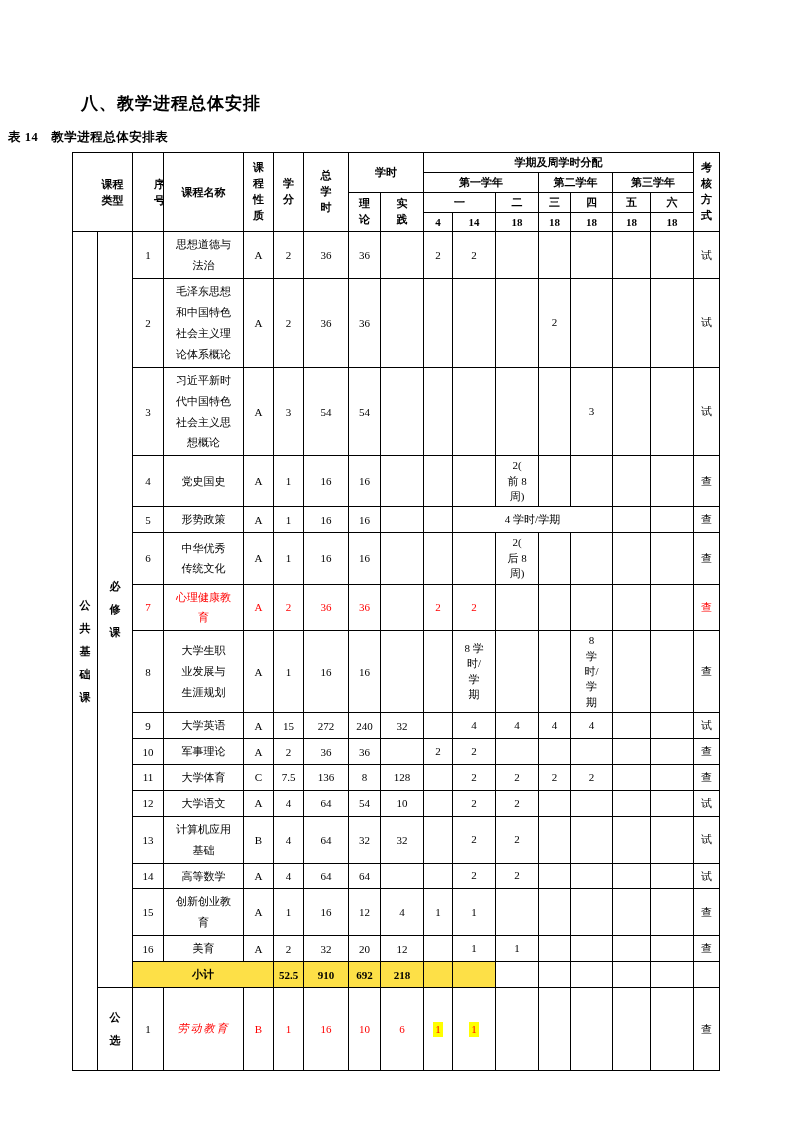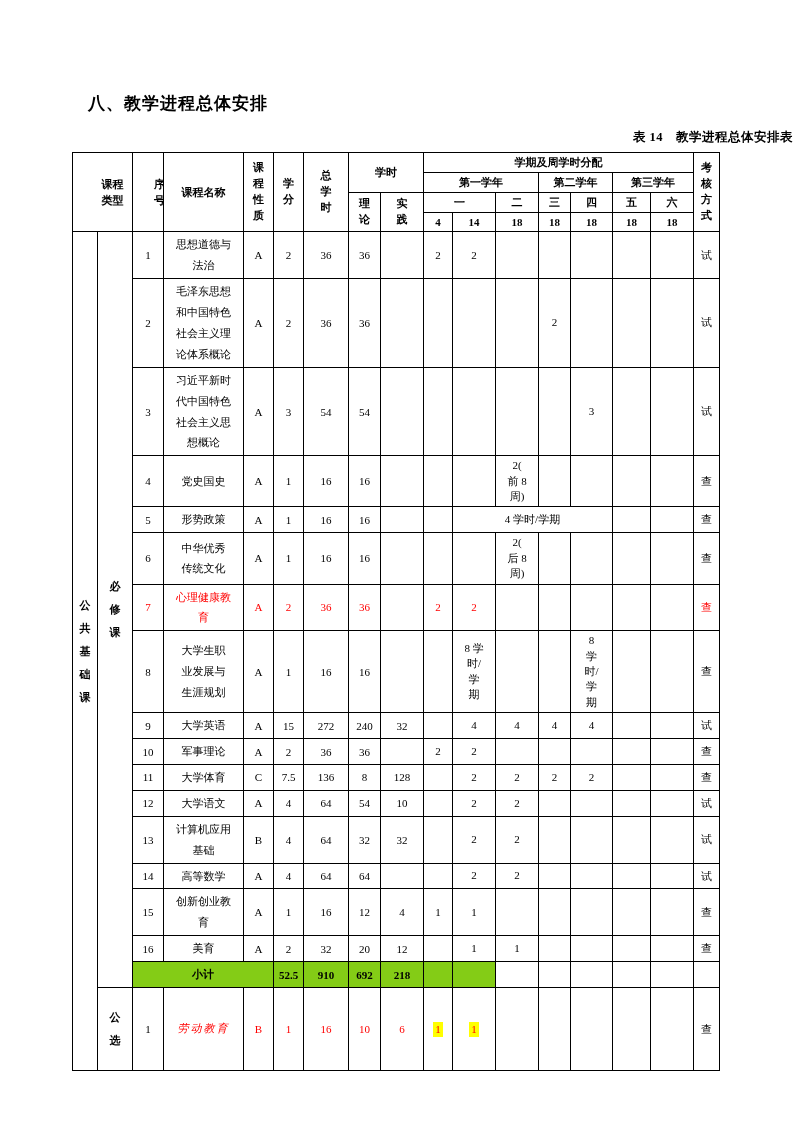--- a/index.html
+++ b/index.html
@@ -5,26 +5,26 @@
   * { box-sizing: border-box; margin: 0; padding: 0; }
   html,body { background:#fff; }
   body {
     width: 793px; height: 1122px;
     font-family: "Liberation Serif", "DejaVu Serif", serif;
     color:#000; position: relative;
   }
   .page { position:absolute; inset:0; background:#fff; }
 
   .section-title {
-    position:absolute; left:88px; top:92px;
+    position:absolute; left:81px; top:92px;
     font-size:17px; font-weight:bold; letter-spacing:1px;
   }
   .table-caption {
-    position:absolute; left:16px; right:0; top:129px;
-    text-align:right; font-size:12.5px; font-weight:bold; letter-spacing:0.5px;
+    position:absolute; left:8px; right:0; top:129px;
+    text-align:left; font-size:12.5px; font-weight:bold; letter-spacing:0.5px;
   }
 
   table.sched {
     position:absolute; left:72px; top:152px;
     border-collapse:collapse; table-layout:fixed;
     width:648px; background:#fff;
   }
   .sched th, .sched td {
     border:1px solid #000;
     text-align:center; vertical-align:middle;
@@ -42,21 +42,21 @@
   td.name { white-space:pre-line; line-height:1.9; padding:2px 3px; }
   td.sem  { white-space:pre-line; line-height:1.4; }
   td.num  { font-family:"Liberation Serif","DejaVu Serif",serif; }
 
   tr.red-row td { color:#ff0000; }
   .red { color:#ff0000; }
   .kai { font-style:italic; letter-spacing:2px;font-family:Liberation Mono, monospace; }
   .small { font-size:9px; }
 
   tr.subtotal td { font-weight:bold; height:26px; }
-  .yl { background:#84cc16; }
+  .yl { background:#fde047; }
   .hl { background:#ffff00; padding:0 2px; display:inline-block; }
 
   tr.body-r { min-height:20px; }
   tr.elective-row td { height:36px; }
 </style>
 </head>
 <body>
 
 <div class="page">
   <h1 class="section-title">八、教学进程总体安排</h1>

